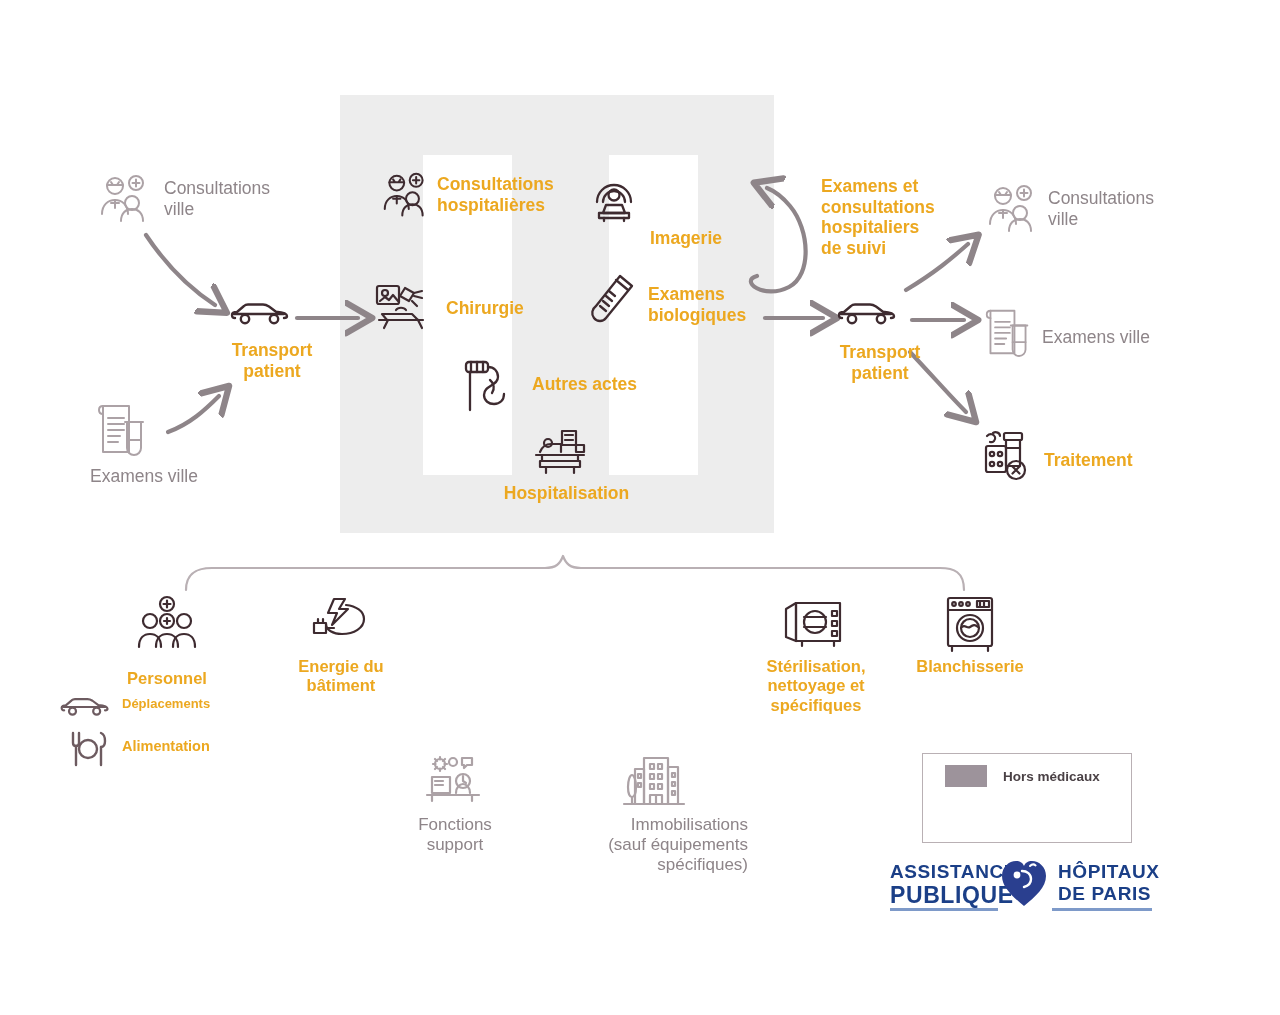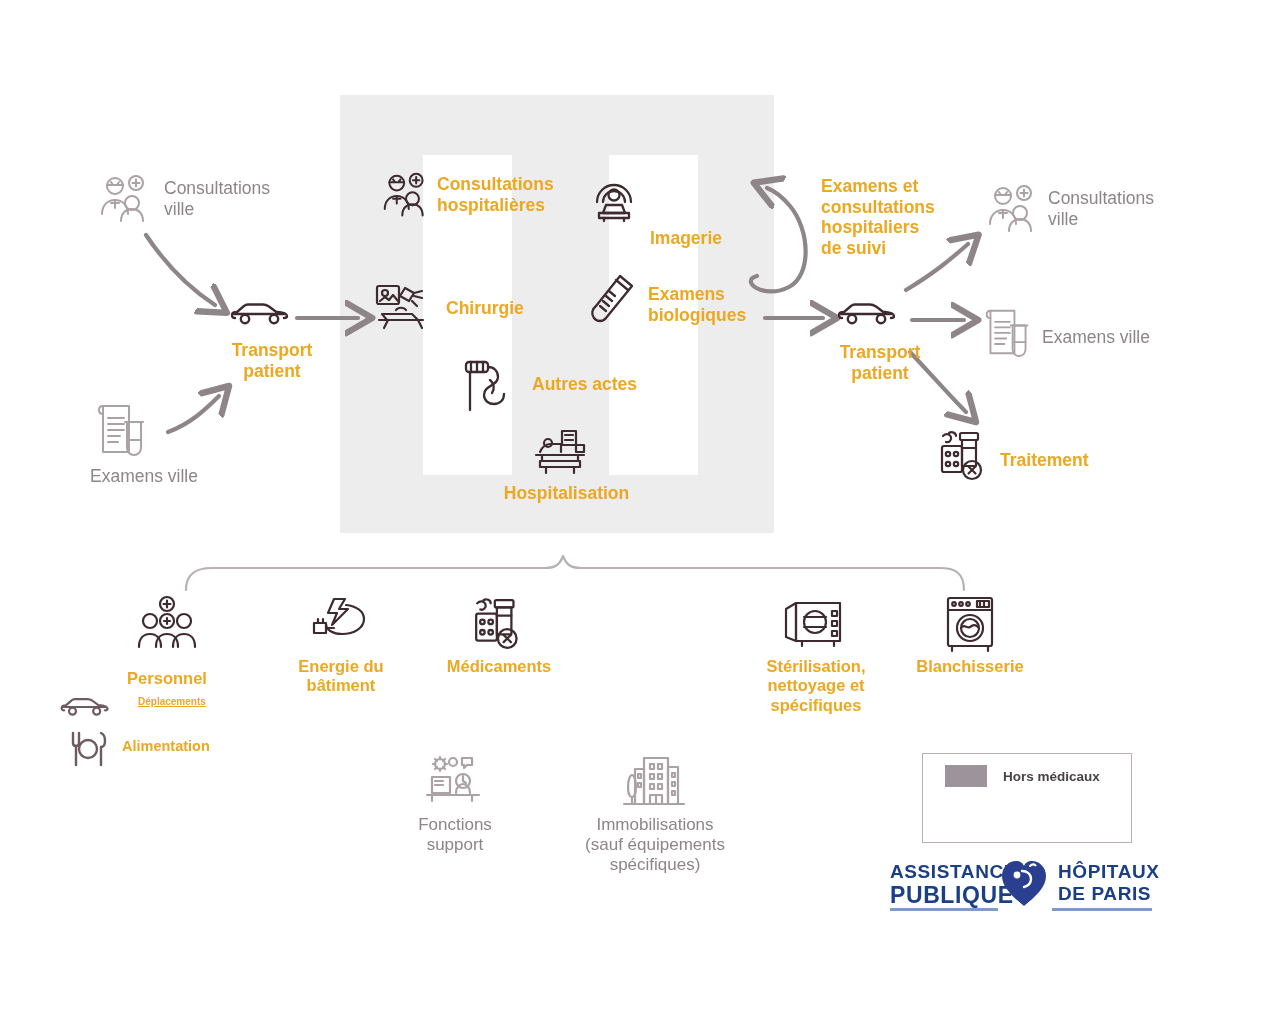--- a/index.html
+++ b/index.html
@@ -239,21 +239,21 @@
         <path d="M7 6c-3 0-4 2-4 4s1 4 4 4"></path>
         <path d="M12 18h16M12 24h16M12 30h16M12 36h12M12 42h10"></path>
         <path d="M31 22h14v26a7 7 0 0 1-14 0z"></path>
         <path d="M29 22h18"></path>
         <path d="M31 40h14"></path>
       </g>
     </svg>
     <div class="lbl grey abs" style="left:58px;top:22px;font-size:17.5px;">Examens ville</div>
   </div>
 
-  <div class="abs" style="left:938px;top:428px;width:220px;height:70px;">
+  <div class="abs" style="left:982px;top:428px;width:220px;height:70px;">
     <svg class="abs" style="left:0;top:0;width:54px;height:56px;" viewBox="0 0 54 56">
       <g fill="none" stroke="#3E2B30" stroke-width="2.2" stroke-linecap="round" stroke-linejoin="round">
         <path d="M5 8c3-3 7-2 8 1s-2 6-5 5"></path>
         <path d="M11 5c3-2 7 0 7 3"></path>
         <rect x="22" y="5" width="18" height="7" rx="1.5"></rect>
         <path d="M24 12h14v26H24z"></path>
         <path d="M24 20h14"></path>
         <rect x="4" y="18" width="20" height="26" rx="2"></rect>
         <circle cx="10" cy="26" r="2.2"></circle>
           <circle cx="18" cy="26" r="2.2"></circle>
@@ -290,39 +290,20 @@
         <path d="M36 8c10 1 18 6 18 14 0 9-10 15-22 15-9 0-16-4-16-10"></path>
         <path d="M4 26h12v10H4z"></path>
         <path d="M8 22v4M13 22v4"></path>
         <path d="M16 31h8"></path>
       </g>
     </svg>
     <div class="lbl gold ctr abs" style="left:0;top:62px;width:118px;font-size:16.5px;">Energie du
 bâtiment</div>
   </div>
 
-  <div class="abs" style="left:440px;top:595px;width:118px;height:100px;">
-    <svg class="abs" style="left:32px;top:0;width:56px;height:58px;" viewBox="0 0 54 56">
-      <g fill="none" stroke="#3E2B30" stroke-width="2.2" stroke-linecap="round" stroke-linejoin="round">
-        <path d="M5 8c3-3 7-2 8 1s-2 6-5 5"></path>
-        <path d="M11 5c3-2 7 0 7 3"></path>
-        <rect x="22" y="5" width="18" height="7" rx="1.5"></rect>
-        <path d="M24 12h14v26H24z"></path>
-        <path d="M24 20h14"></path>
-        <rect x="4" y="18" width="20" height="26" rx="2"></rect>
-        <circle cx="10" cy="26" r="2.2"></circle>
-          <circle cx="18" cy="26" r="2.2"></circle>
-        <circle cx="10" cy="36" r="2.2"></circle>
-          <circle cx="18" cy="36" r="2.2"></circle>
-        <circle cx="34" cy="42" r="9"></circle>
-        <path d="M30.5 38.5l7 7M37.5 38.5l-7 7"></path>
-      </g>
-    </svg>
-    <div class="lbl gold ctr abs" style="left:-12px;top:62px;width:142px;font-size:16.5px;">Médicaments</div>
-  </div>
 
 
   <div class="abs" style="left:752px;top:595px;width:128px;height:130px;">
     <svg class="abs" style="left:30px;top:0;width:64px;height:56px;" viewBox="0 0 64 56">
       <g fill="none" stroke="#3E2B30" stroke-width="2.2" stroke-linecap="round" stroke-linejoin="round">
         <path d="M14 8h44v38H14z"></path>
         <path d="M14 8L4 14v28l10 4z"></path>
         <circle cx="33" cy="27" r="11"></circle>
         <path d="M22 22h22M22 32h22"></path>
         <path d="M50 16h5v5h-5zM50 26h5v5h-5zM50 36h5v5h-5z"></path>
@@ -355,21 +336,21 @@
 
   <div class="abs" style="left:60px;top:693px;width:230px;height:32px;">
     <svg class="abs" style="left:0;top:2px;width:50px;height:24px;" viewBox="0 0 60 28">
       <g fill="none" stroke="#6D5B60" stroke-width="2.6" stroke-linecap="round" stroke-linejoin="round">
         <path d="M5 18c-2 0-3-1-3-3s2-3 5-3l7-6c1-1 2-1.5 4-1.5h15c2.5 0 4 .7 6 2l7 5.2c5 .4 11 1.4 11 4.3 0 1.6-1.5 2-3 2"></path>
         <path d="M4 14h50"></path>
         <circle cx="15" cy="19" r="4.2"></circle>
         <circle cx="44" cy="19" r="4.2"></circle>
       </g>
     </svg>
-    <div class="lbl gold abs" style="left:78px;top:3px;font-size:10px;text-decoration:underline;">Déplacements</div>
+    <div class="lbl gold abs" style="left:62px;top:3px;font-size:13px;">Déplacements</div>
   </div>
 
   <div class="abs" style="left:60px;top:730px;width:230px;height:40px;">
     <svg class="abs" style="left:8px;top:0;width:40px;height:38px;" viewBox="0 0 40 38">
       <g fill="none" stroke="#6D5B60" stroke-width="2.4" stroke-linecap="round" stroke-linejoin="round">
         <circle cx="20" cy="19" r="9"></circle>
         <path d="M5 3v10c0 2 1.5 3 3 3s3-1 3-3V3"></path>
         <path d="M8 16v19"></path>
         <path d="M33 3c2.5 1 4 4 4 8s-1.5 6-4 6"></path>
         <path d="M33 17v18"></path>
@@ -409,21 +390,21 @@
         <path d="M28 29h4v5h-4zM36 29h4v5h-4z"></path>
         <path d="M50 18h3v4h-3zM50 27h3v4h-3zM50 36h3v4h-3z"></path>
         <path d="M16 19h3v4h-3zM16 28h3v4h-3z"></path>
         <path d="M28 40h12v9H28z"></path>
         <path d="M34 40v9"></path>
         <path d="M6 32c0-7 2-12 4-12s4 5 4 12-2 10-4 10-4-3-4-10z"></path>
         <path d="M10 42v7"></path>
         <path d="M2 49h60"></path>
       </g>
     </svg>
-    <div class="lbl grey ctr abs" style="left:-28px;top:60px;width:186px;font-size:17px;">Immobilisations
+    <div class="lbl grey ctr abs" style="left:-28px;top:60px;width:186px;font-size:17px;text-align:right;">Immobilisations
 (sauf équipements
 spécifiques)</div>
   </div>
 
   <div class="legend-box">
     <div class="legend-row">
       <span class="swatch" style="background:#9D939B;"></span>
       <span class="legend-text">Hors médicaux</span>
     </div>
   </div>

